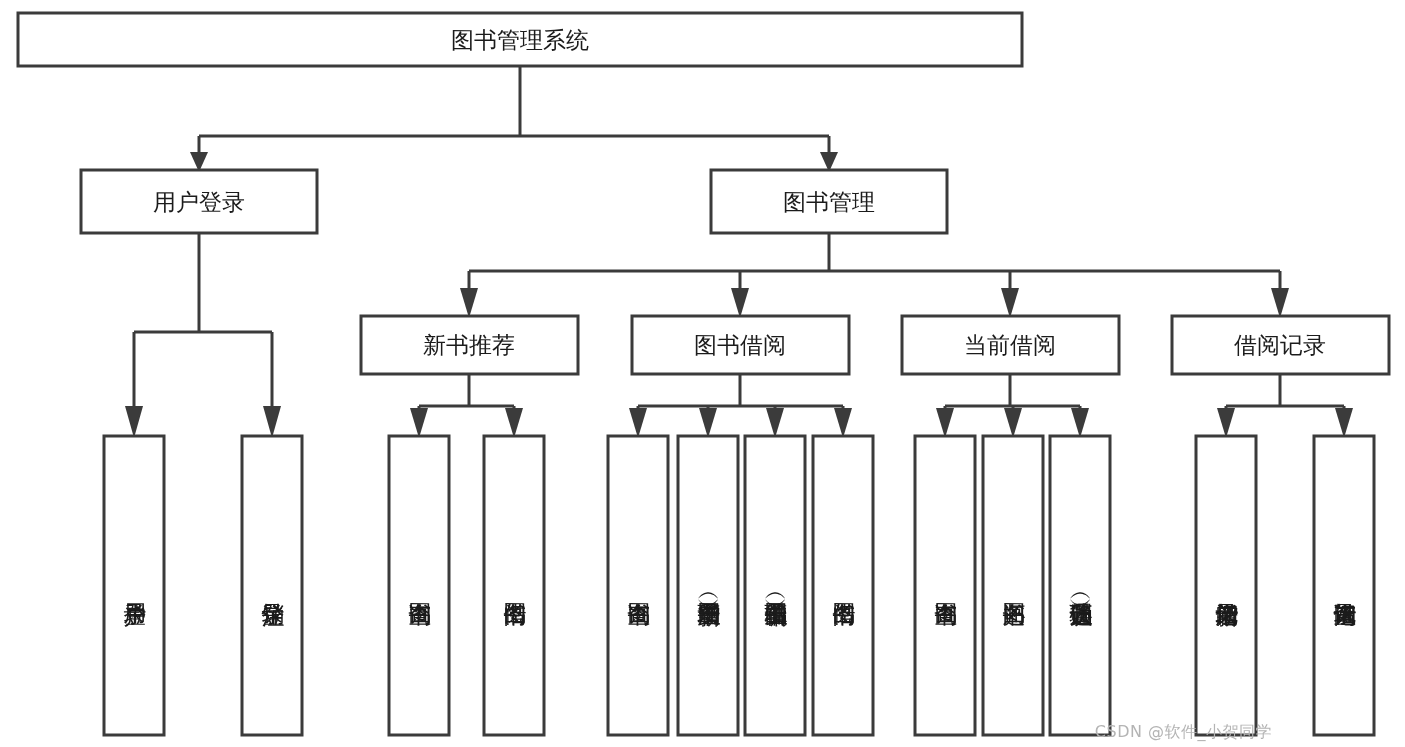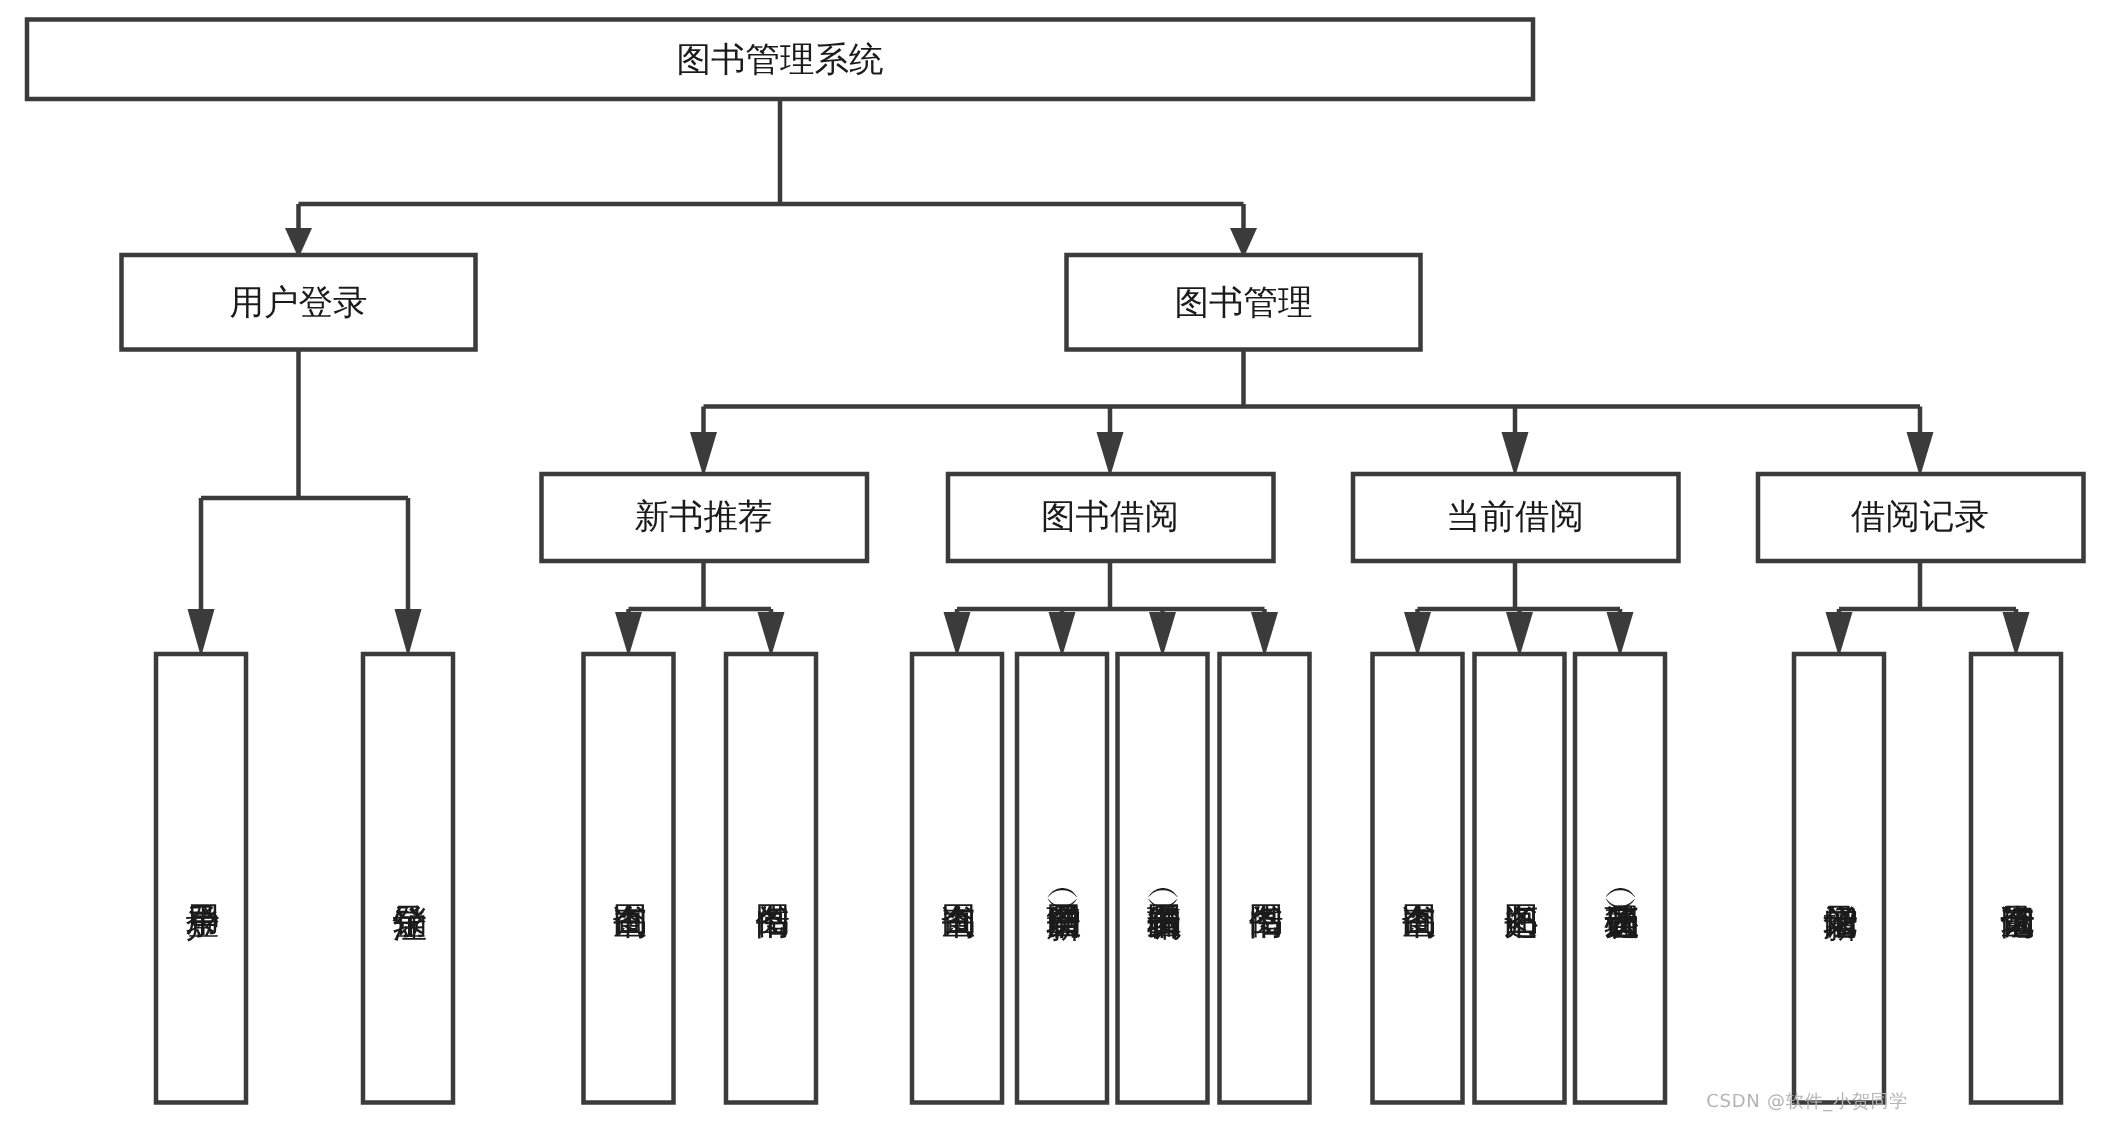--- a/index.html
+++ b/index.html
@@ -59,21 +59,21 @@
     text-anchor: middle;
     dominant-baseline: middle;
     writing-mode: vertical-rl;
     glyph-orientation-vertical: 0;
   }
   .watermark {
     position: absolute;
     right: 12px;
     bottom: 4px;
     font-family: "DejaVu Sans", "Liberation Sans", sans-serif;
-    font-size: 12px;
+    font-size: 16px;
     color: #b4b4b4;
     white-space: nowrap;
     letter-spacing: 0.5px;
     pointer-events: none;
   }
 </style>
 </head>
 <body>
 
 <div id="diagram-root">

